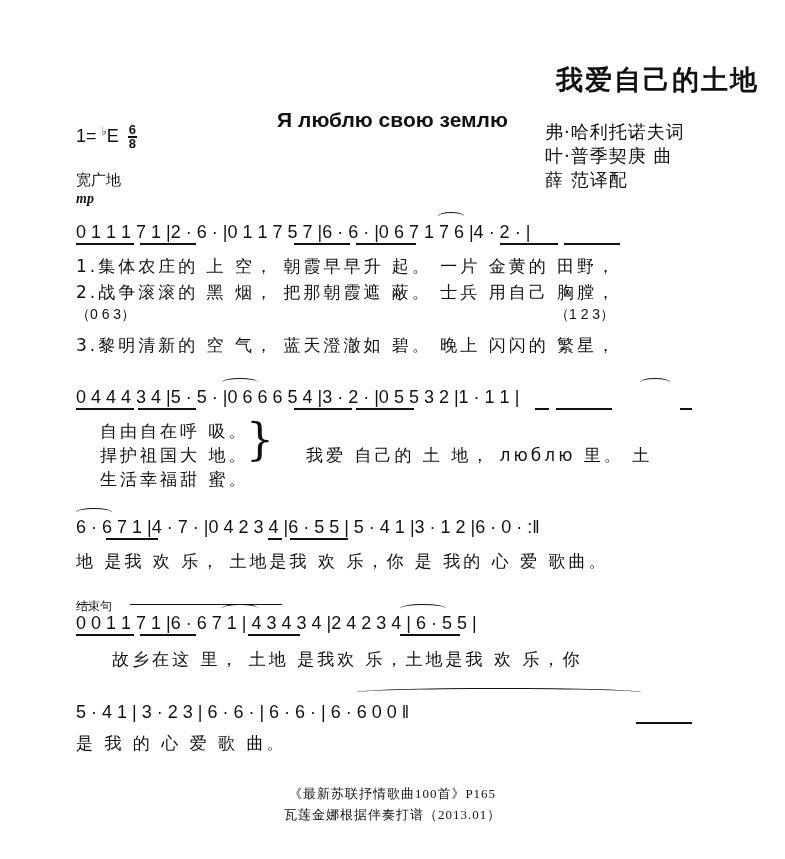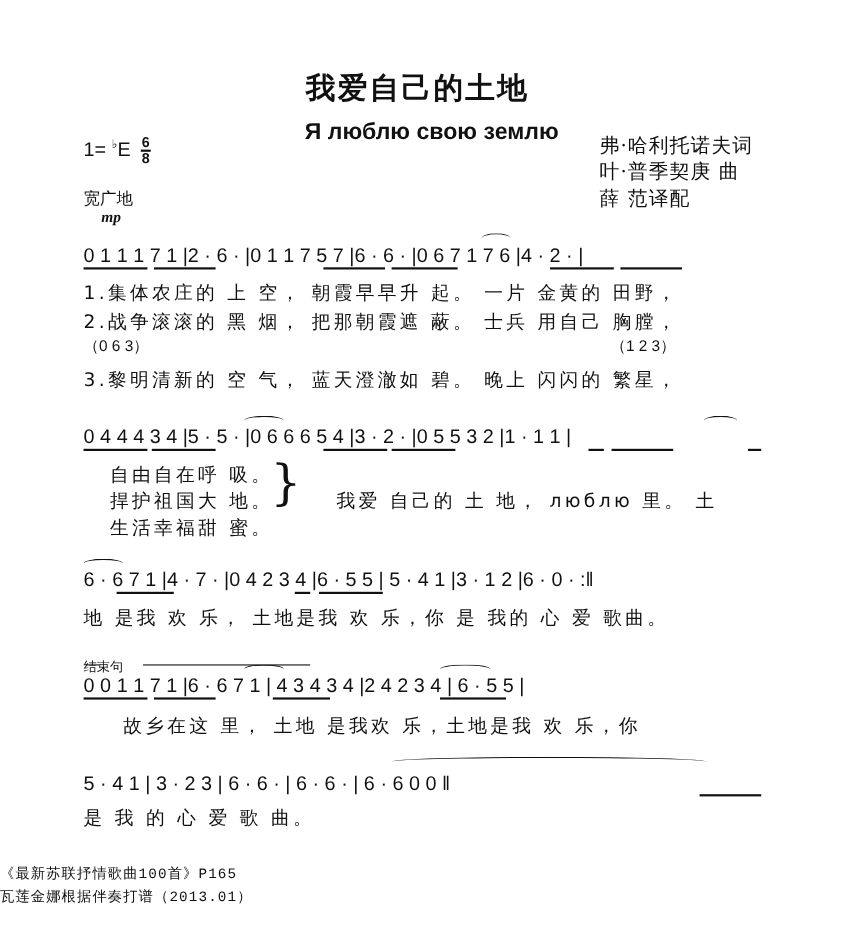--- a/index.html
+++ b/index.html
@@ -1,37 +1,37 @@
 <!DOCTYPE html>
 <html><head>
 <meta charset="utf-8">
 <style>
   html, body { margin: 0; padding: 0; background: #ffffff; }
   body {
     width: 785px; height: 859px; position: relative; overflow: hidden;
     font-family: "DejaVu Sans", sans-serif; color: #111;
   }
   .abs { position: absolute; white-space: nowrap; }
-  .title-cn { left: 0; width: 759px; top: 62px; text-align: center; font-size: 27px; font-weight: bold; letter-spacing: 2px; font-family: "DejaVu Sans", sans-serif; }
+  .title-cn { left: 0; width: 759px; top: 62px; text-align: right; font-size: 27px; font-weight: bold; letter-spacing: 2px; font-family: "DejaVu Sans", sans-serif; }
   .title-ru { left: 0; width: 785px; top: 108px; text-align: center; font-size: 21px; font-weight: bold; font-family: "Liberation Sans", sans-serif; }
   .key { left: 76px; top: 124px; font-size: 18px; font-family: "Liberation Sans", sans-serif; }
   .key sup { font-size: 11px; }
   .timesig { display: inline-block; vertical-align: middle; text-align: center; font-size: 13px; font-weight: bold; line-height: 12px; margin-left: 4px; }
   .timesig .num { display:block; border-bottom: 2px solid #111; padding: 0 1px; }
   .credit { left: 545px; font-size: 18px; letter-spacing: 1px; font-family: "DejaVu Serif", serif; }
   .tempo { left: 76px; top: 171px; font-size: 15px; }
-  .dyn { left: 76px; top: 191px; font-size: 14px; font-style: italic; font-weight: bold; font-family: "Liberation Serif", serif; margin-left: 16px; }
+  .dyn { left: 76px; top: 191px; font-size: 14px; font-style: italic; font-weight: bold; font-family: "Liberation Serif", serif; }
 
   .notes { font-family: "Liberation Sans", sans-serif; font-size: 18px; letter-spacing: 0; }
   .lyr { font-size: 17px; letter-spacing: 3px; font-family: "DejaVu Sans", sans-serif; }
   .small-notes { font-size: 14px; font-family: "Liberation Sans", sans-serif; }
   .uline { position: absolute; height: 1.5px; background: #111; }
   .slur { position: absolute; border-top: 1.5px solid #111; border-radius: 50% 50% 0 0; }
   .brace { position:absolute; font-size: 44px; font-family: "DejaVu Serif", serif; line-height: 1; }
-  .footer { left: 0; width: 785px; text-align: left; font-size: 13px; font-family: Liberation Mono, monospace; letter-spacing: 1px; }
+  .footer { left: 0; width: 785px; text-align: center; font-size: 13px; font-family: Liberation Serif, serif; letter-spacing: 1px; }
   .endmark { left: 76px; top: 598px; font-size: 12px; text-align: center; }
   .endline { position:absolute; height:1px; background:#111; }
 </style>
 </head>
 <body>
 
 <div class="abs title-cn">我爱自己的土地</div>
 <div class="abs title-ru">Я люблю свою землю</div>
 
 <div class="abs key">

